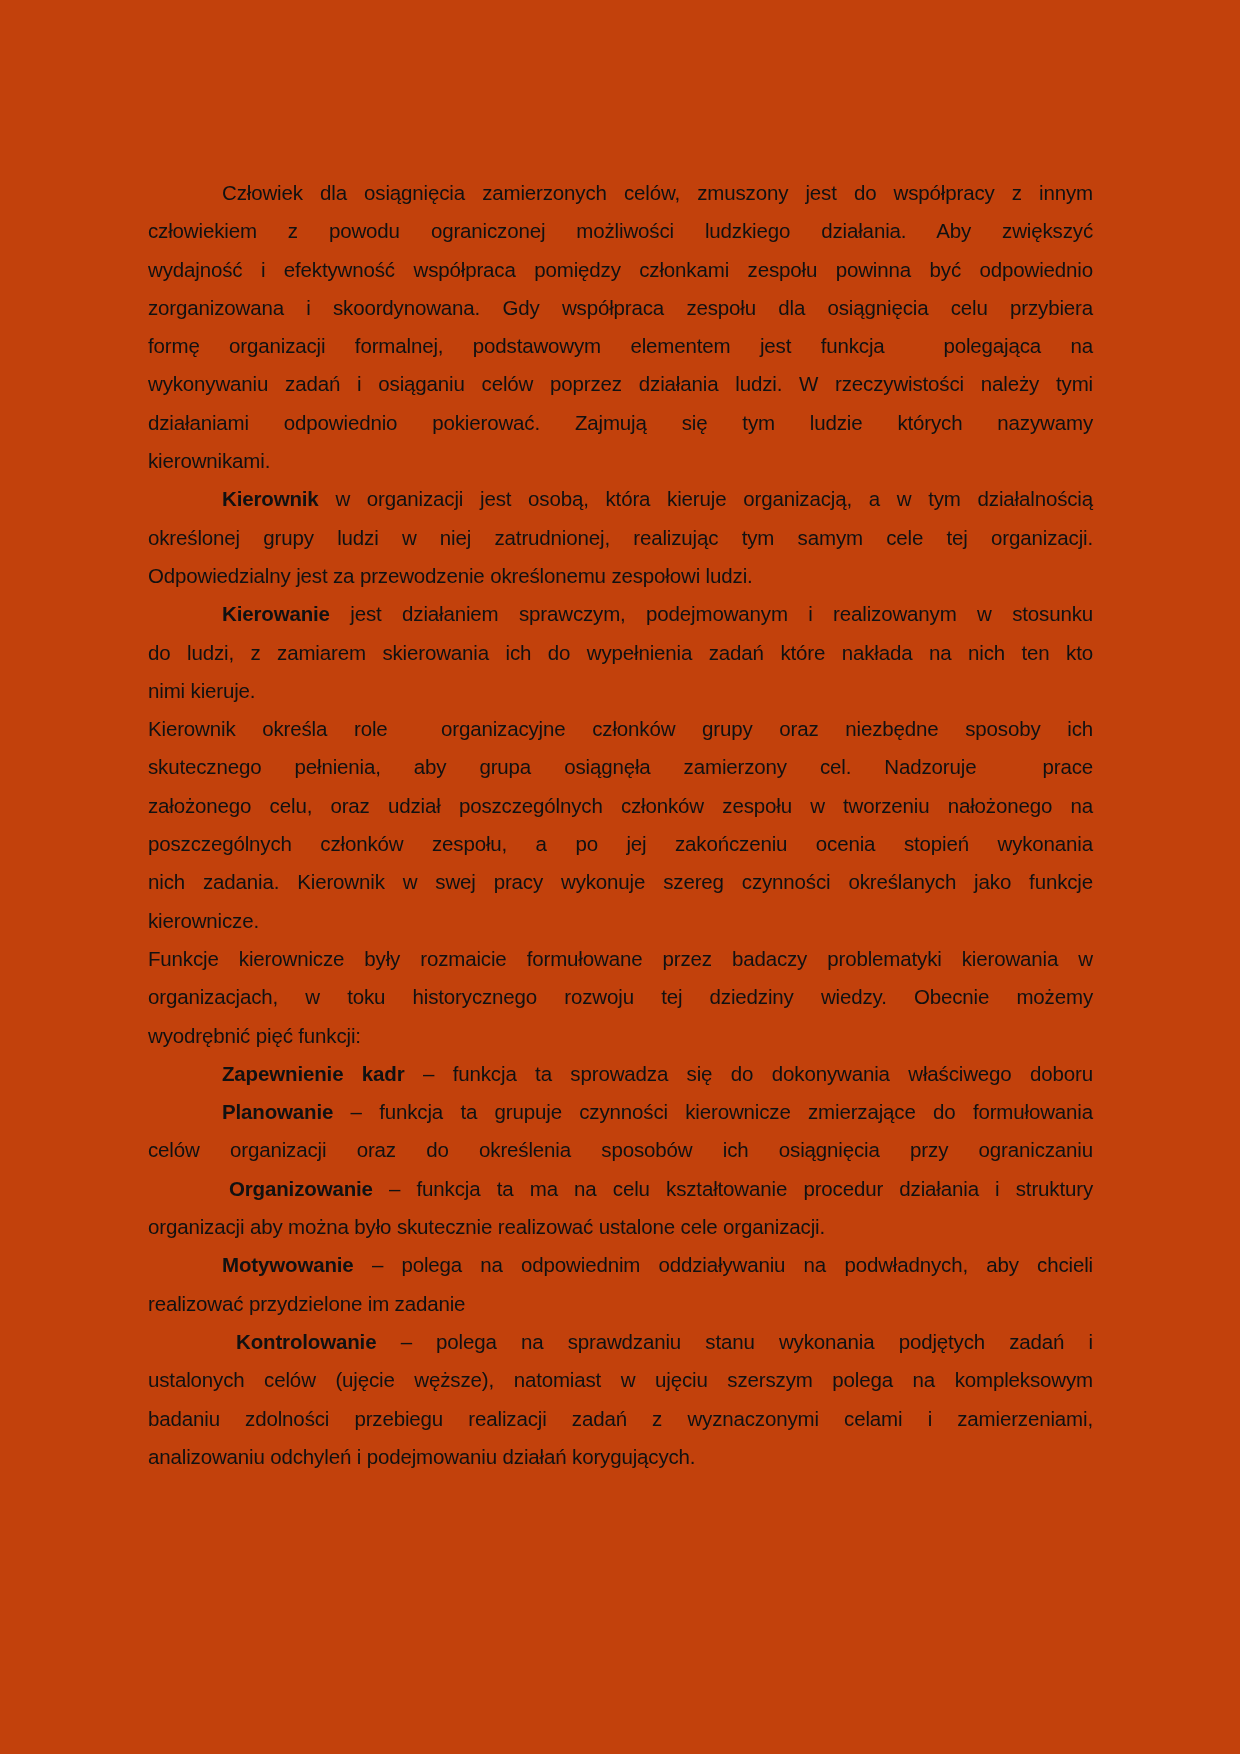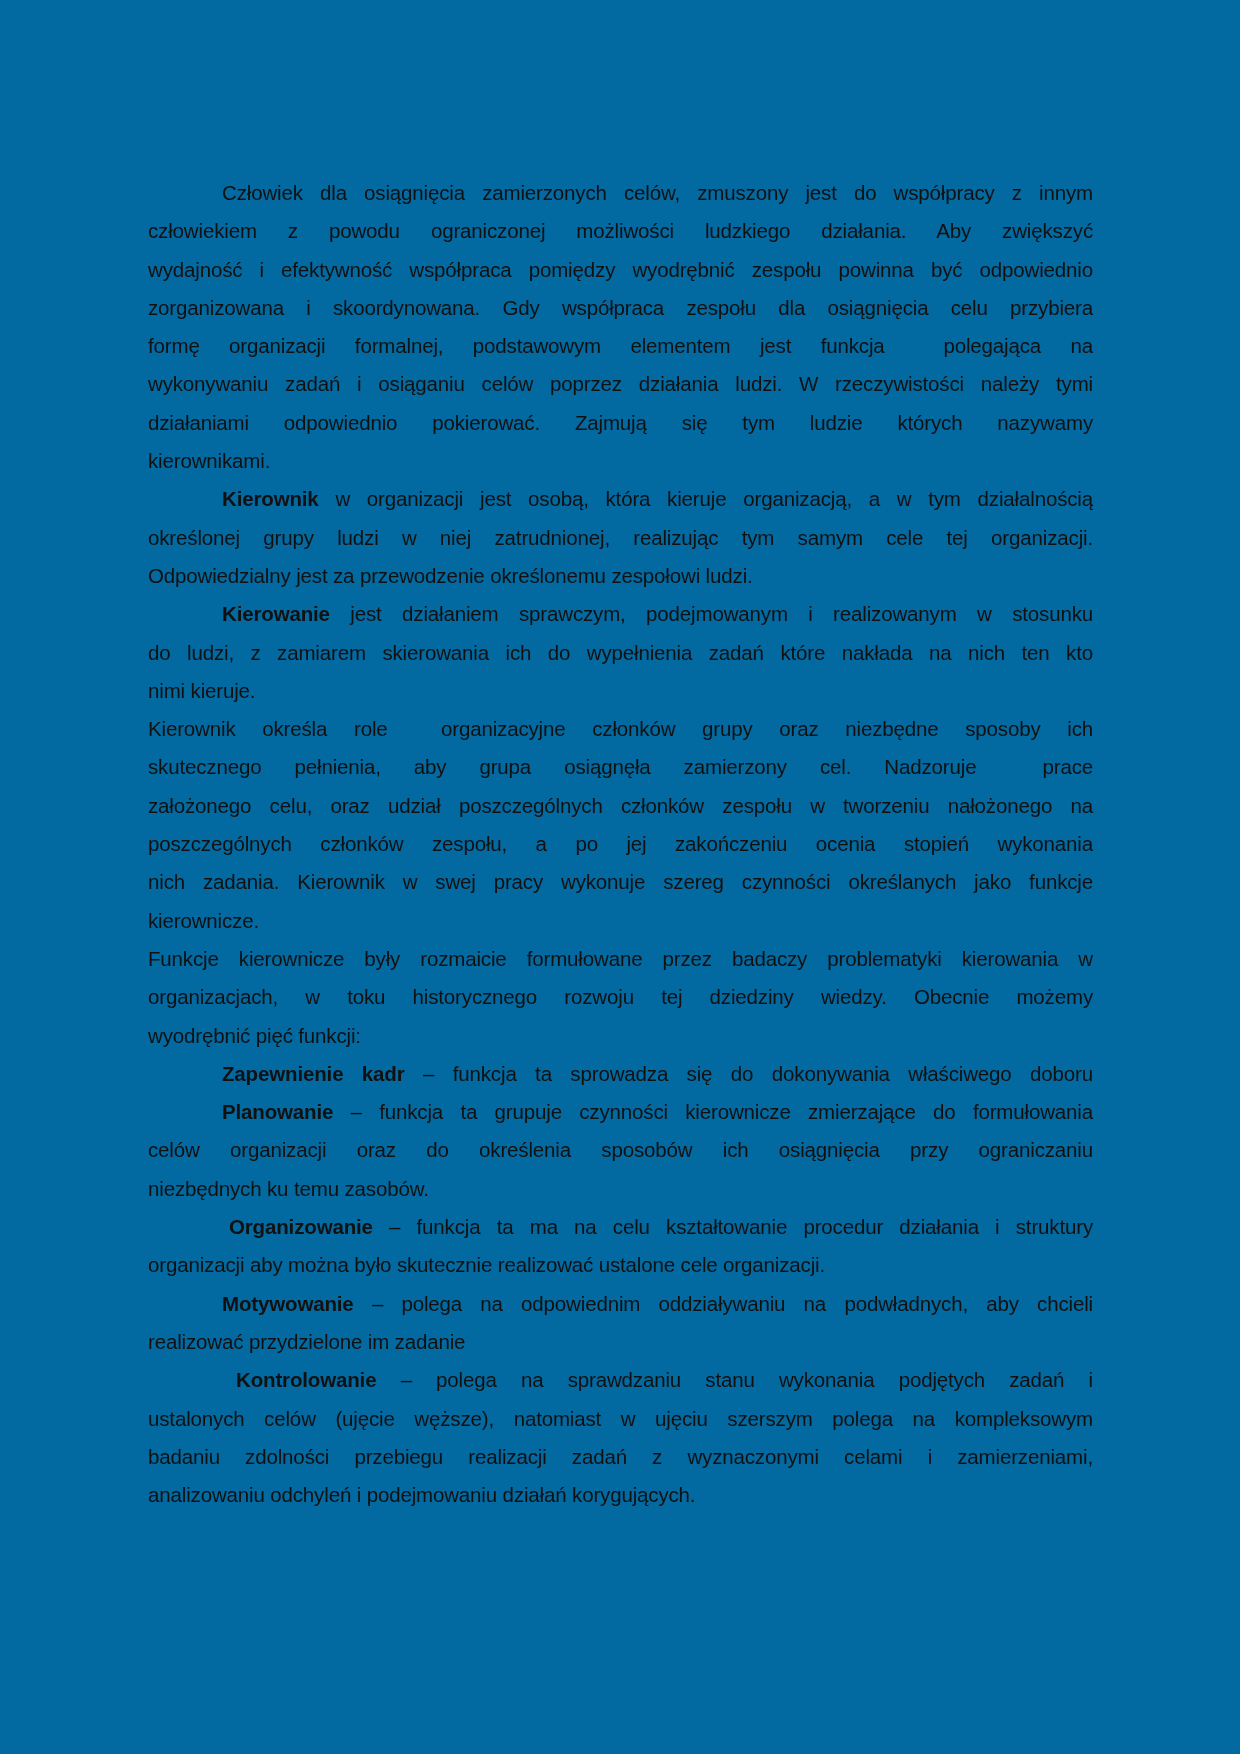--- a/index.html
+++ b/index.html
@@ -14,21 +14,21 @@
       overflow: hidden;
       font-family: "Liberation Sans", "DejaVu Sans", sans-serif;
       color: #111111;
     }
     .page {
       position: absolute;
       left: 0;
       top: 0;
       width: 1240px;
       height: 1754px;
-      background: #0369a1;
+      background: #c2410c;
     }
     .text-body {
       position: absolute;
       left: 148px;
       top: 174px;
       width: 945px;
     }
     .line {
       display: block;
       height: 38.3px;
@@ -53,21 +53,21 @@
   </style>
 </head>
 <body>
 
 <div class="page">
   <div class="text-body">
 
     <div>
       <span class="line indent">Człowiek dla osiągnięcia zamierzonych celów, zmuszony jest do współpracy z innym</span>
       <span class="line">człowiekiem z powodu ograniczonej możliwości ludzkiego działania. Aby zwiększyć</span>
-      <span class="line">wydajność i efektywność współpraca pomiędzy wyodrębnić zespołu powinna być odpowiednio</span>
+      <span class="line">wydajność i efektywność współpraca pomiędzy członkami zespołu powinna być odpowiednio</span>
       <span class="line">zorganizowana i skoordynowana. Gdy współpraca zespołu dla osiągnięcia celu przybiera</span>
       <span class="line">formę organizacji formalnej, podstawowym elementem jest funkcja  polegająca na</span>
       <span class="line">wykonywaniu zadań i osiąganiu celów poprzez działania ludzi. W rzeczywistości należy tymi</span>
       <span class="line">działaniami odpowiednio pokierować. Zajmują się tym ludzie których nazywamy</span>
       <span class="line last">kierownikami.</span>
     </div>
 
     <div>
       <span class="line indent"><b>Kierownik</b><span> w organizacji jest osobą, która kieruje organizacją, a w tym działalnością</span></span>
       <span class="line">określonej grupy ludzi w niej zatrudnionej, realizując tym samym cele tej organizacji.</span>
@@ -95,21 +95,20 @@
       <span class="line last">wyodrębnić pięć funkcji:</span>
     </div>
 
     <div>
       <span class="line indent"><b>Zapewnienie kadr</b><span> – funkcja ta sprowadza się do dokonywania właściwego doboru</span></span>
     </div>
 
     <div>
       <span class="line indent"><b>Planowanie</b><span> – funkcja ta grupuje czynności kierownicze zmierzające do formułowania</span></span>
       <span class="line">celów organizacji oraz do określenia sposobów ich osiągnięcia przy ograniczaniu</span>
-      <span class="line last">niezbędnych ku temu zasobów.</span>
     </div>
 
     <div>
       <span class="line indent-2"><b>Organizowanie</b><span> – funkcja ta ma na celu kształtowanie procedur działania i struktury</span></span>
       <span class="line last">organizacji aby można było skutecznie realizować ustalone cele organizacji.</span>
     </div>
 
     <div>
       <span class="line indent"><b>Motywowanie</b><span> – polega na odpowiednim oddziaływaniu na podwładnych, aby chcieli</span></span>
       <span class="line last">realizować przydzielone im zadanie</span>

